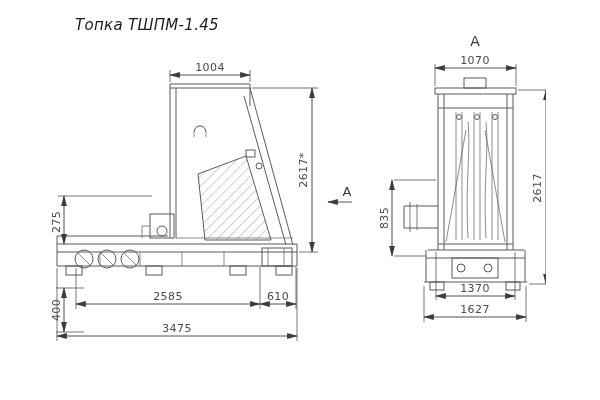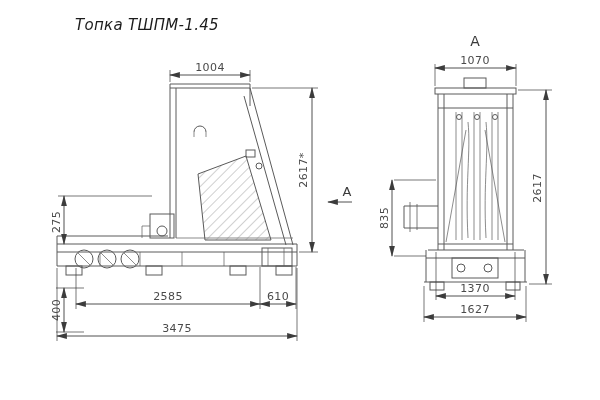--- a/index.html
+++ b/index.html
@@ -1,18 +1,18 @@
 <!DOCTYPE html>
 <html><head>
 <meta charset="utf-8">
 <style>
   html,body{margin:0;padding:0;background:#ffffff;}
   .canvas{
     position:relative;
-    width:600px;height:400px;
+    width:546px;height:400px;
     background:#ffffff;
     overflow:hidden;
     font-family:"DejaVu Sans", sans-serif;
   }
   svg{position:absolute;left:0;top:0;}
   text{font-family:"DejaVu Sans", sans-serif;}
   .title-text{
     font-style:italic;
     font-size:15px;
     fill:#1c1c1c;

